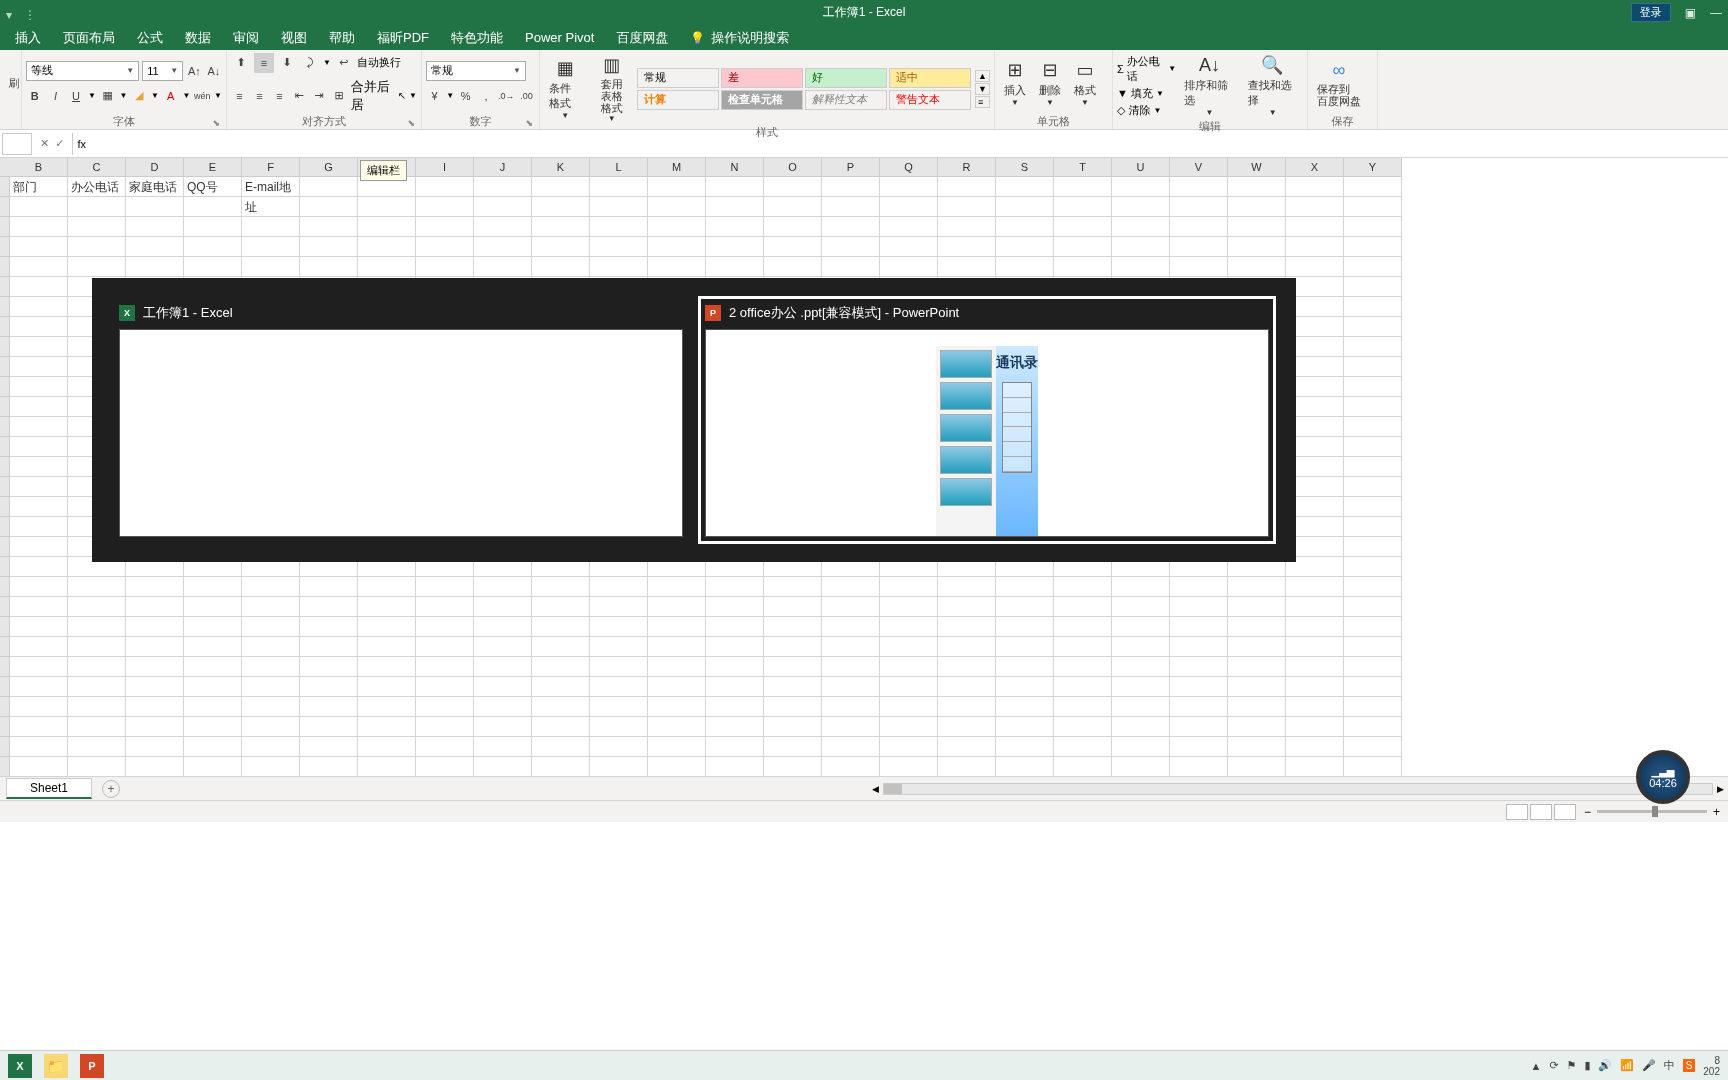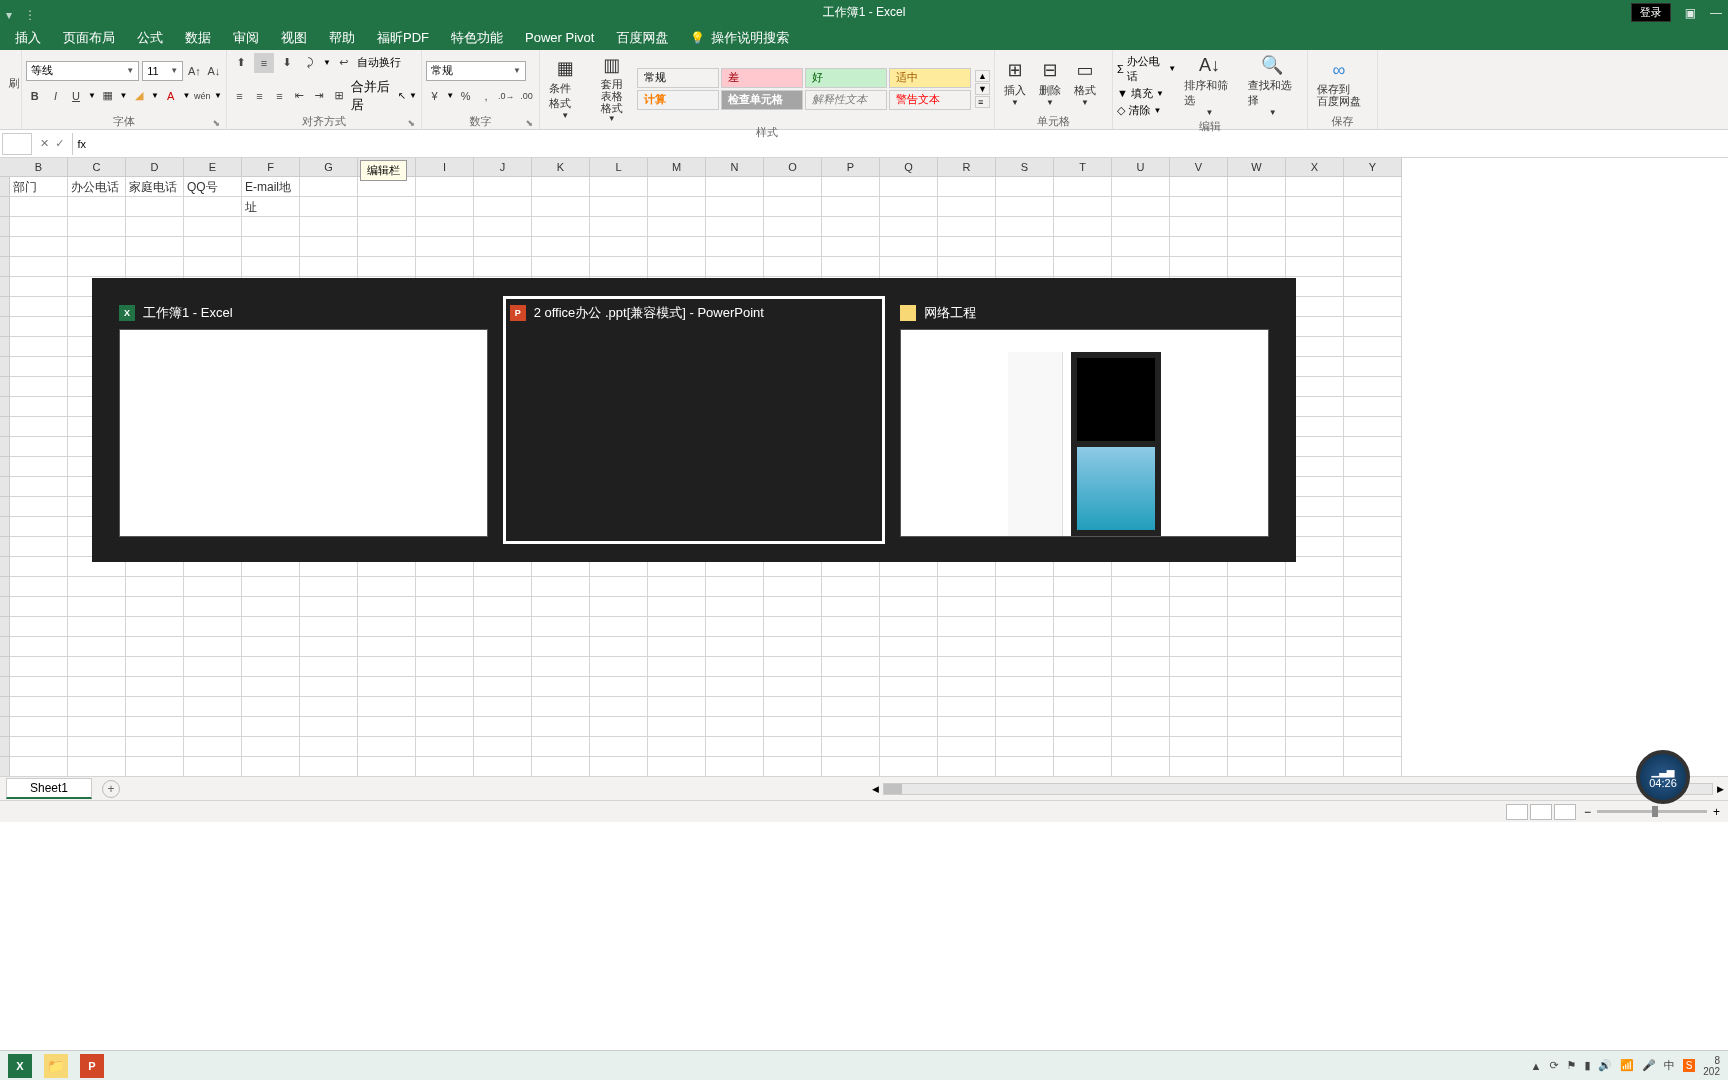--- a/index.html
+++ b/index.html
@@ -4,21 +4,21 @@
 <style>
 * { margin: 0; padding: 0; box-sizing: border-box; font-family: "Microsoft YaHei", "Segoe UI", sans-serif; }
 body { width: 1728px; height: 1080px; background: #fff; overflow: hidden; position: relative; font-size: 12px; }
 
 
 .titlebar { height: 25px; background: #217346; display: flex; align-items: center; color: #fff; position: relative; }
 .titlebar .qat { display: flex; gap: 8px; padding-left: 6px; }
 .titlebar .qat span { width: 10px; height: 10px; opacity: .7; }
 .titlebar .title { position: absolute; left: 50%; transform: translateX(-50%); font-size: 12px; }
 .titlebar .right { position: absolute; right: 6px; display: flex; align-items: center; gap: 14px; }
-.login-btn { background: #000000; border: 1px solid #fff3; padding: 1px 8px; font-size: 11px; }
+.login-btn { background: #0c4a6e; border: 1px solid #fff3; padding: 1px 8px; font-size: 11px; }
 .win-btn { font-size: 12px; opacity: .85; }
 
 
 .tabs { height: 25px; background: #217346; display: flex; align-items: center; padding-left: 15px; gap: 22px; color: #fff; font-size: 13px; }
 .tabs span { cursor: default; }
 .tellme { display: flex; gap: 6px; align-items: center; }
 .tellme .bulb { font-size: 12px; }
 
 
 .ribbon { height: 80px; background: #f3f2f1; border-bottom: 1px solid #d4d4d4; display: flex; }
@@ -1218,44 +1218,41 @@
       <span class="appicon" style="background:#217346;color:#fff;font-size:9px;text-align:center;line-height:16px;font-weight:bold">X</span>
       <span>工作簿1 - Excel</span>
     </div>
     <div class="thumb thumb-excel"></div>
   </div>
   <div class="win selected">
     <div class="titlerow">
       <span class="appicon" style="background:#d24726;color:#fff;font-size:9px;text-align:center;line-height:16px;font-weight:bold">P</span>
       <span>2 office办公 .ppt[兼容模式] - PowerPoint</span>
     </div>
-  </div>
-  <div class="win">
-    <div class="titlerow">
-      <span class="appicon" style="background:#f8d775"></span>
-      <span>网络工程</span>
-    </div>
-    <div class="thumb thumb-explorer">
+    <div class="thumb thumb-ppt">
       <div class="top"></div>
       <div class="body">
-        <div class="nav"></div>
-        <div class="list">
-            <div></div>
-            <div></div>
-            <div></div>
-            <div></div>
-            <div></div>
-            <div></div>
-            <div></div>
-            <div></div>
+        <div class="slides">
+            <div class="s"></div>
+            <div class="s"></div>
+            <div class="s"></div>
+            <div class="s"></div>
+            <div class="s"></div>
           </div>
-        <div class="preview">
-            <div class="p1"></div>
-            <div class="p2"></div>
-          </div>
+        <div class="main">
+          <div class="ttl">通讯录</div>
+          <div class="tbl">
+              <div></div>
+              <div></div>
+              <div></div>
+              <div></div>
+              <div></div>
+              <div></div>
+            </div>
+        </div>
       </div>
     </div>
   </div>
 </div>
 
 <div class="timer">
   <span class="chart">▁▃▅</span>
   <span>04:26</span>
 </div>
 

